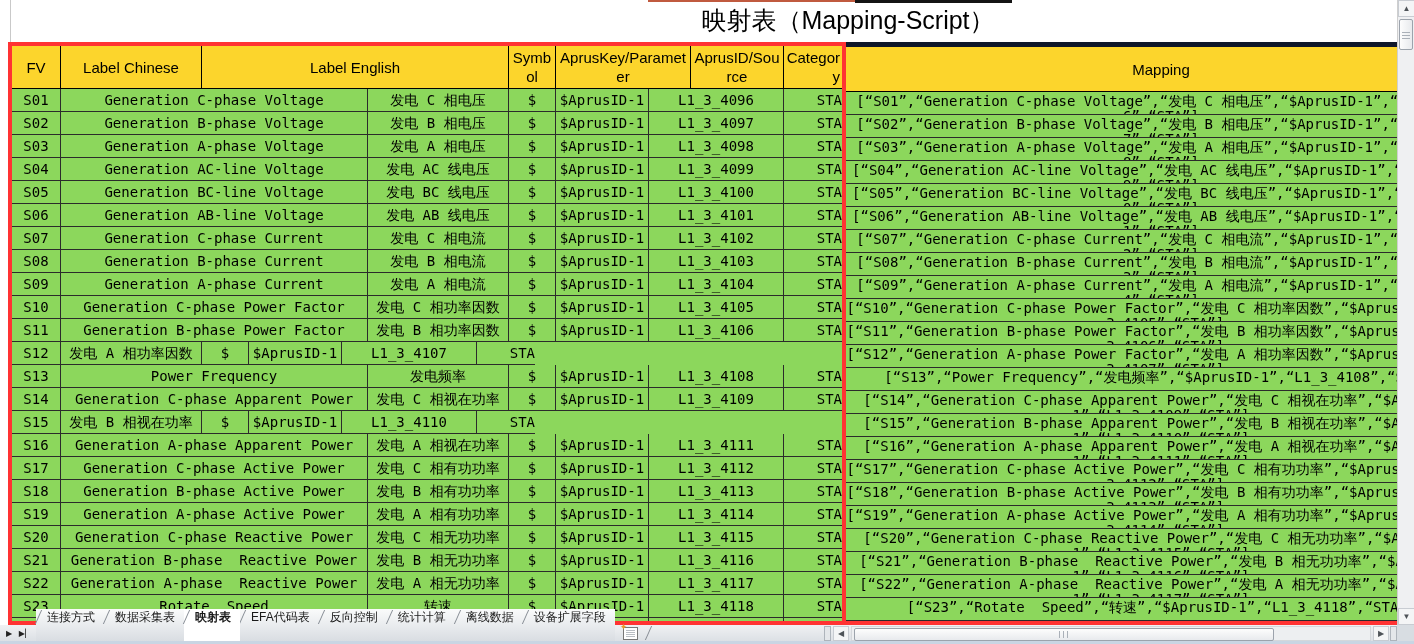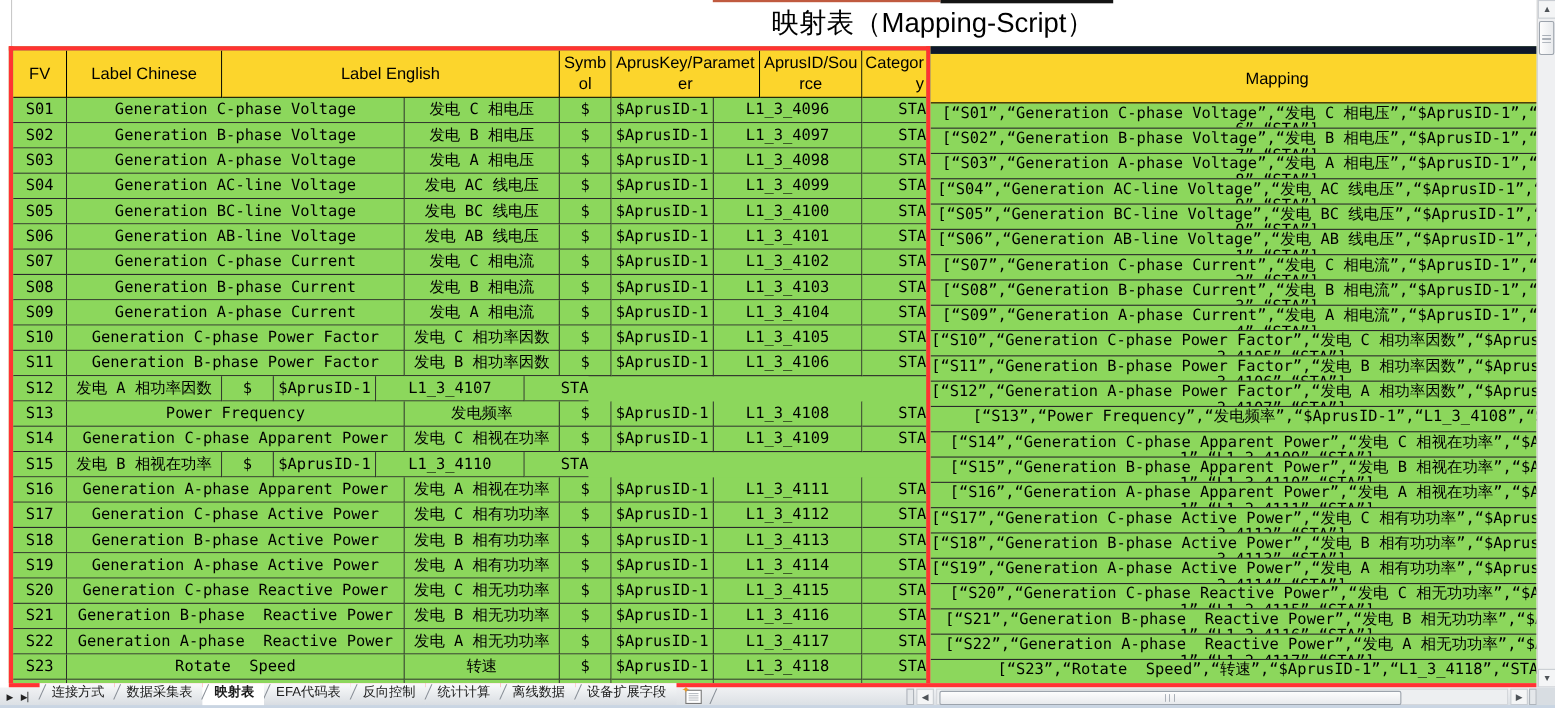--- a/index.html
+++ b/index.html
@@ -26,21 +26,21 @@
   .thead .th{box-sizing:border-box;border-right:1px solid #000;border-bottom:1px solid #000;
           height:43px;display:flex;align-items:center;justify-content:center;text-align:center;
           font-size:15px;line-height:19px;background:#FCD52C;word-break:break-all;padding:0 2px;}
   .thead .th:last-child{border-right:none;text-align:right;}
   .c-fv{width:49px;}  .c-en{width:307px;} .c-zh{width:141px;} .c-sym{width:47px;}
   .c-src{width:93px;} .c-key{width:135px;} .c-cat{width:58px;}
   .thead .c-fv{width:49px;} 
 
   
   .mapcol{position:absolute;left:846px;top:42px;width:551px;height:579px;overflow:hidden;
-          background:#8CD75C;border-top:7px solid #0f172a;box-sizing:border-box;}
+          background:#8CD75C;border-top:5px solid #0f172a;box-sizing:border-box;}
   .map-head{height:45px;border-bottom:1px solid #000;background:#FCD52C;width:630px;
           display:flex;align-items:center;justify-content:center;font-size:15px;box-sizing:border-box;}
   .map-row{height:23px;box-sizing:border-box;border-bottom:1px solid #2B2B2B;overflow:hidden;}
   .map-text{width:630px;padding-top:2px;line-height:15px;text-align:center;
           font-family:"DejaVu Sans Mono","Liberation Mono",monospace;font-size:14px;
           word-break:break-all;white-space:pre-wrap;}
 
   .redline{position:absolute;left:8px;top:621px;width:1389px;height:4px;background:#FF3333;}
 
   
@@ -57,21 +57,21 @@
         background:repeating-linear-gradient(0deg,#AAB0B8 0 1px,transparent 1px 3px);}
 
   
   .band{position:absolute;left:0;top:625px;width:1414px;height:19px;
         background:linear-gradient(#F0F1F3,#D8DDE2);}
   .band::after{content:"";position:absolute;left:0;bottom:0;width:100%;height:3px;background:#C9D5E3;}
   .band-left{position:absolute;left:0;top:0;height:16px;display:flex;align-items:center;}
   .navbtn{width:14px;height:15px;display:flex;align-items:center;justify-content:center;
           font-size:8px;color:#222;margin-left:2px;}
   .tabs{display:flex;align-items:flex-end;height:16px;margin-left:4px;}
-  .tab{position:relative;height:16px;display:flex;align-items:center;padding:0 9px 4px 11px;
+  .tab{position:relative;height:16px;display:flex;align-items:center;padding:0 9px 16px 11px;
        font-size:12px;white-space:nowrap;color:#1a1a1a;
        background:linear-gradient(#FAFBFB,#D9DDE2);text-align:right;}
   .tab::before{content:"";position:absolute;left:2px;top:1px;width:1px;height:14px;
        background:#878D95;transform:skewX(-24deg);}
   .tab.active{background:#FFFFFF;font-weight:bold;z-index:2;margin-top:44px;}
   .sheet-icon{position:relative;width:15px;height:13px;background:#FFFFFF;border:1px solid #777;
        margin-left:8px;box-sizing:border-box;}
   .sheet-icon::before{content:"";position:absolute;left:2px;top:2px;width:9px;height:1px;
        box-shadow:0 2px 0 #B9BEC4,0 4px 0 #B9BEC4,0 6px 0 #B9BEC4;background:#B9BEC4;}
   .sheet-icon::after{content:"✦";position:absolute;left:-4px;top:-6px;font-size:9px;color:#E89A2B;}

